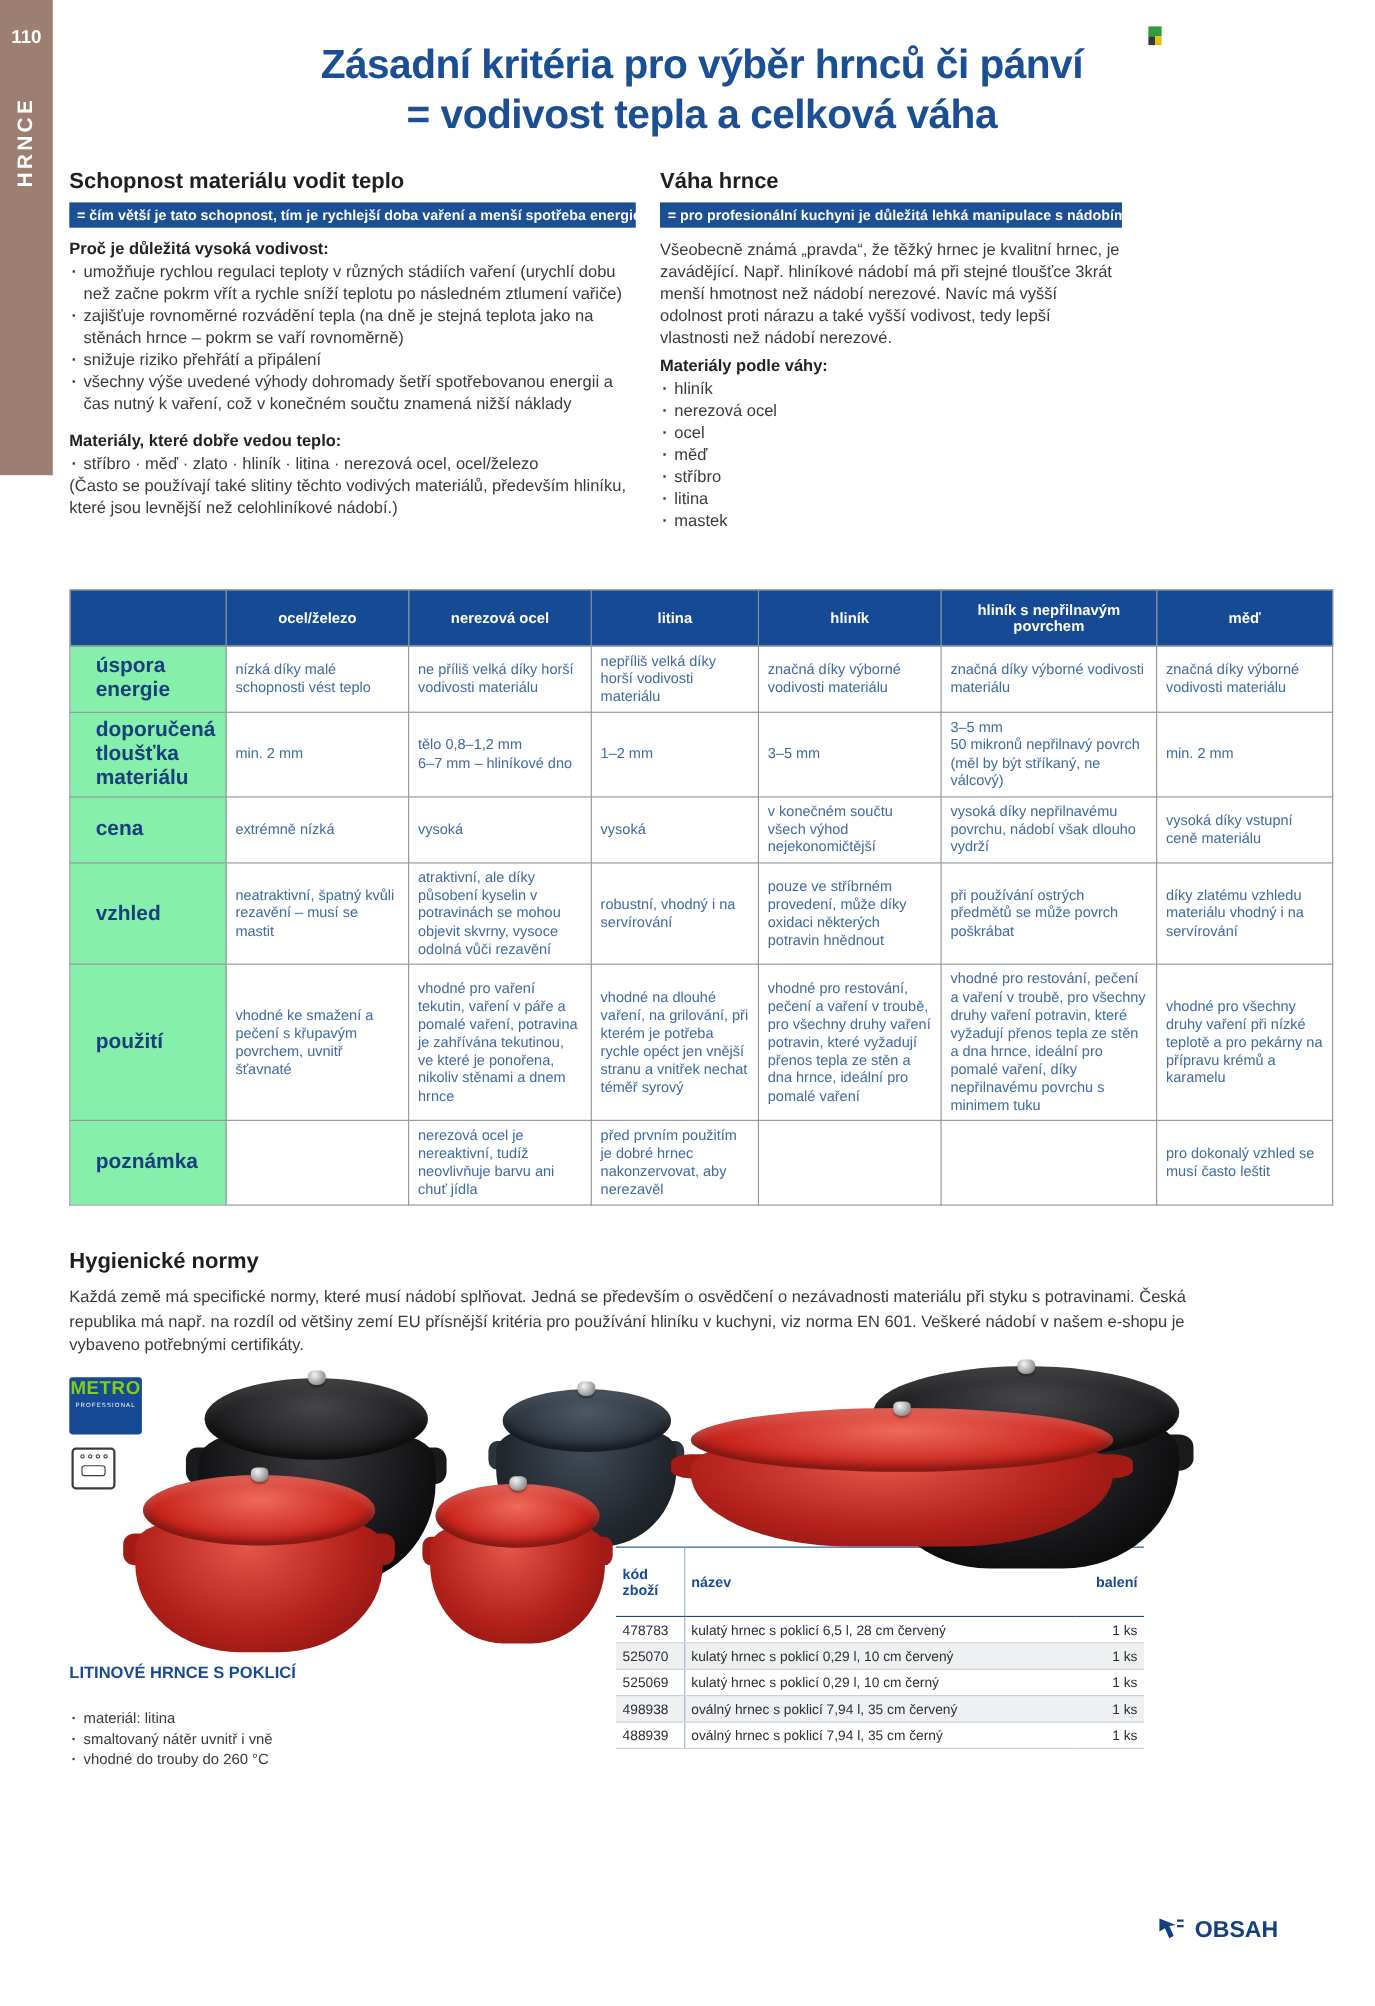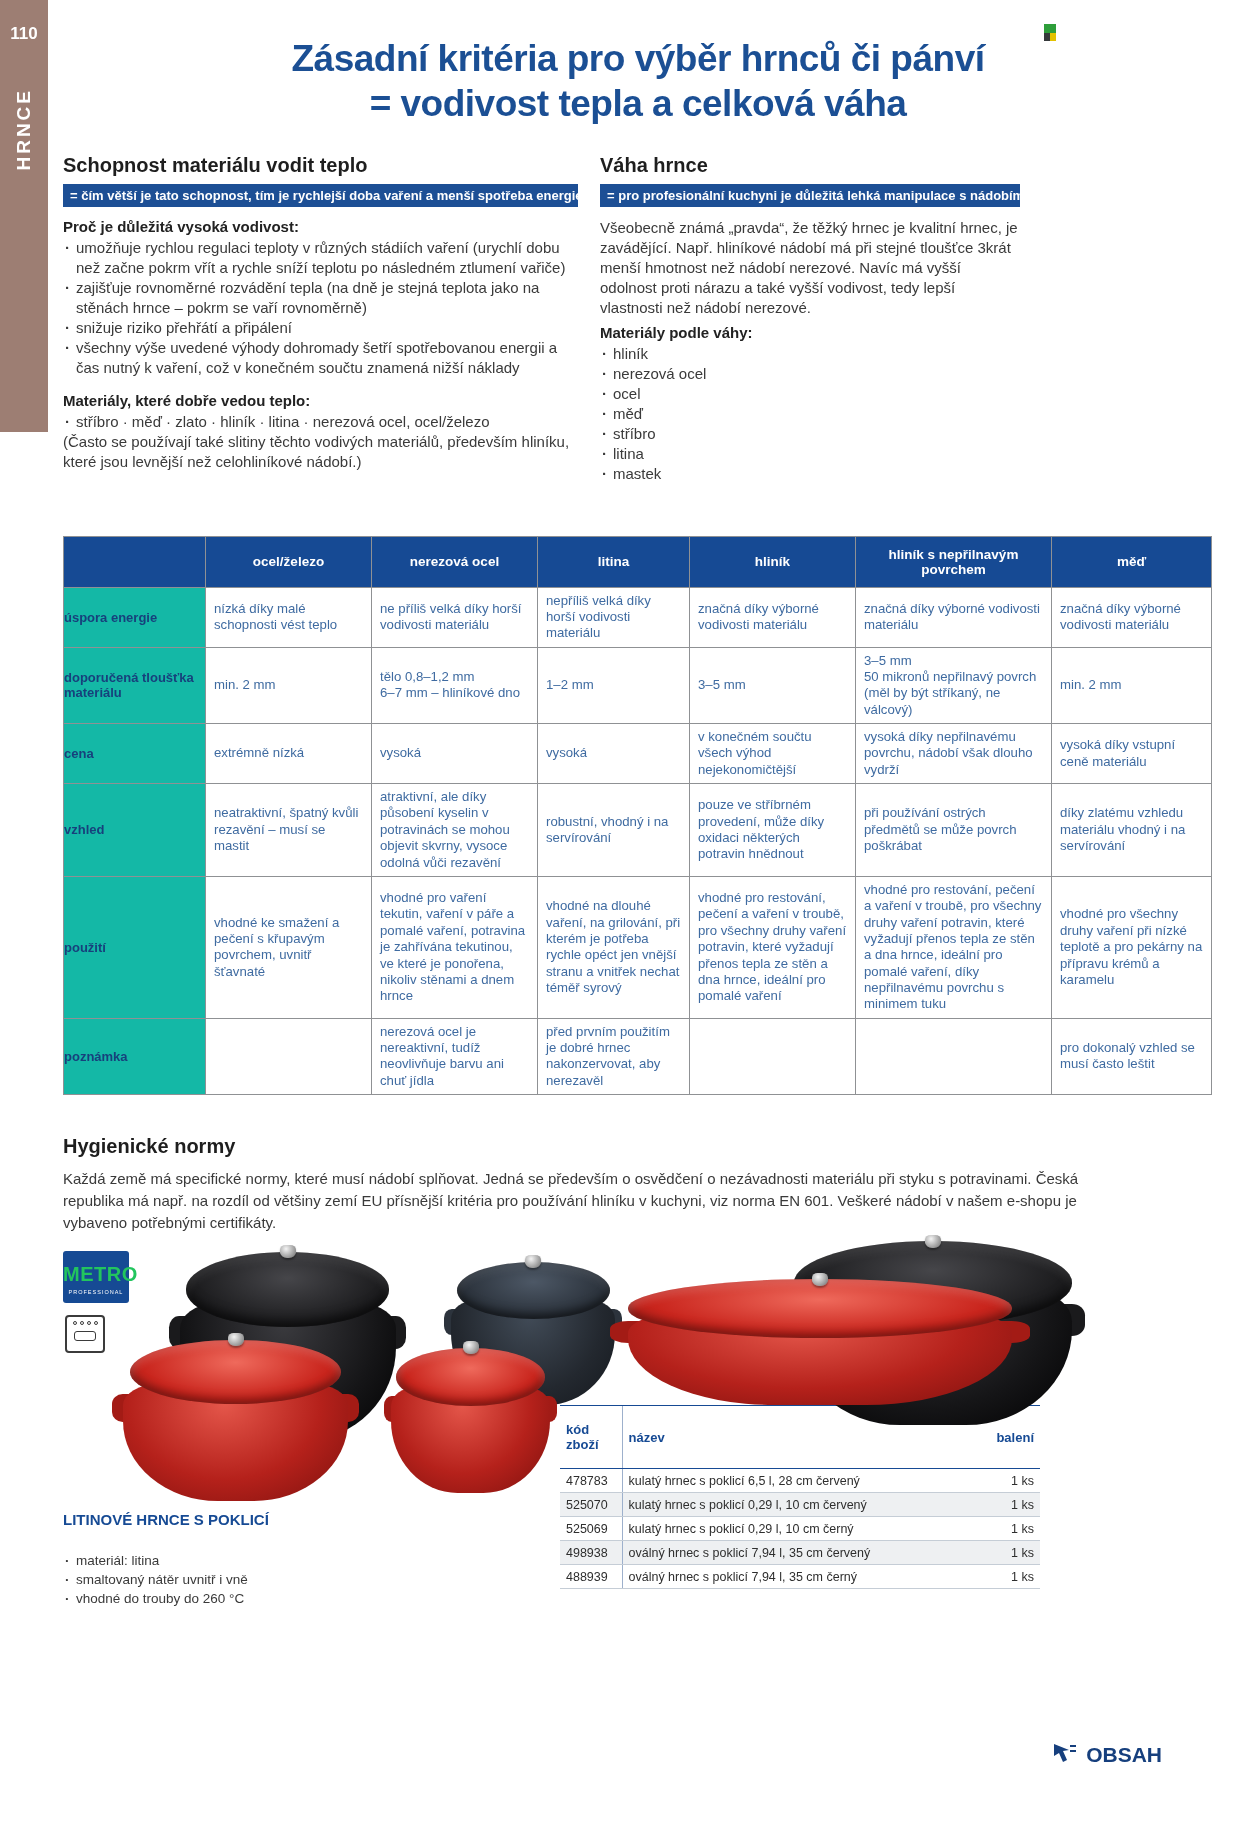--- a/index.html
+++ b/index.html
@@ -37,36 +37,36 @@
   ul.dots li { position:relative; padding-left:13px; font-size:15px; color:#3a3a3a; line-height:1.33; }
   ul.dots li::before { content:"·"; position:absolute; left:2px; font-weight:bold; }
   .note { font-size:15px; color:#3a3a3a; line-height:1.33; }
   .col-right p { margin-bottom:2px; }
 
   
   table.ctable { margin-top:52px; width:1148px; border-collapse:collapse; table-layout:fixed; }
   table.ctable th, table.ctable td { border:1px solid #8f9194; }
   table.ctable thead th { background:#164a94; color:#fff; font-size:13.5px; font-weight:bold;
     padding:10px 4px; text-align:center; }
-  table.ctable td.rowlab { background:#14b8a6; color:#17407c; font-weight:bold; font-size:13px;
-    padding:5px 0; vertical-align:middle; }
+  table.ctable td.rowlab { background:#86efac; color:#17407c; font-weight:bold; font-size:19px;
+    padding:5px 23px; vertical-align:middle; }
   table.ctable td.cell { color:#3f6ba1; font-size:13.2px; line-height:1.24; padding:5px 8px;
     vertical-align:middle; white-space:pre-line; }
 
   
   .hygiene { margin-top:40px; }
   .hygiene h2 { margin-bottom:10px; }
   .hygiene p { font-size:15px; color:#3a3a3a; line-height:1.45; max-width:1080px; }
 
   
   .band { position:relative; height:365px; margin-top:10px; }
 
   .metro-logo { position:absolute; left:0; top:8px; width:66px; height:52px; background:#164a94;
     border-radius:3px; text-align:center; }
-  .metro-logo .m { color:#22c55e; font-weight:800; font-size:20px; letter-spacing:0.5px; margin-top:12px; }
+  .metro-logo .m { color:#84cc16; font-weight:800; font-size:17px; letter-spacing:0.5px; margin-top:0; }
   .metro-logo .p { color:#fff; font-size:5.5px; letter-spacing:1px; margin-top:3px; }
   .oven-icon { position:absolute; left:2px; top:72px; width:40px; height:38px;
     border:2px solid #3b3b3b; border-radius:4px; }
   .oven-icon .dots { display:flex; gap:3px; justify-content:center; margin-top:4px; }
   .oven-icon .dots span { width:4px; height:4px; border:1px solid #3b3b3b; border-radius:50%; }
   .oven-icon .dish { width:22px; height:10px; border:1.5px solid #3b3b3b; border-radius:3px; margin:6px auto 0; }
 
   
   .pot { position:absolute; }
   .pot .knob { position:absolute; left:50%; top:0; transform:translateX(-50%); width:16px; height:13px;

